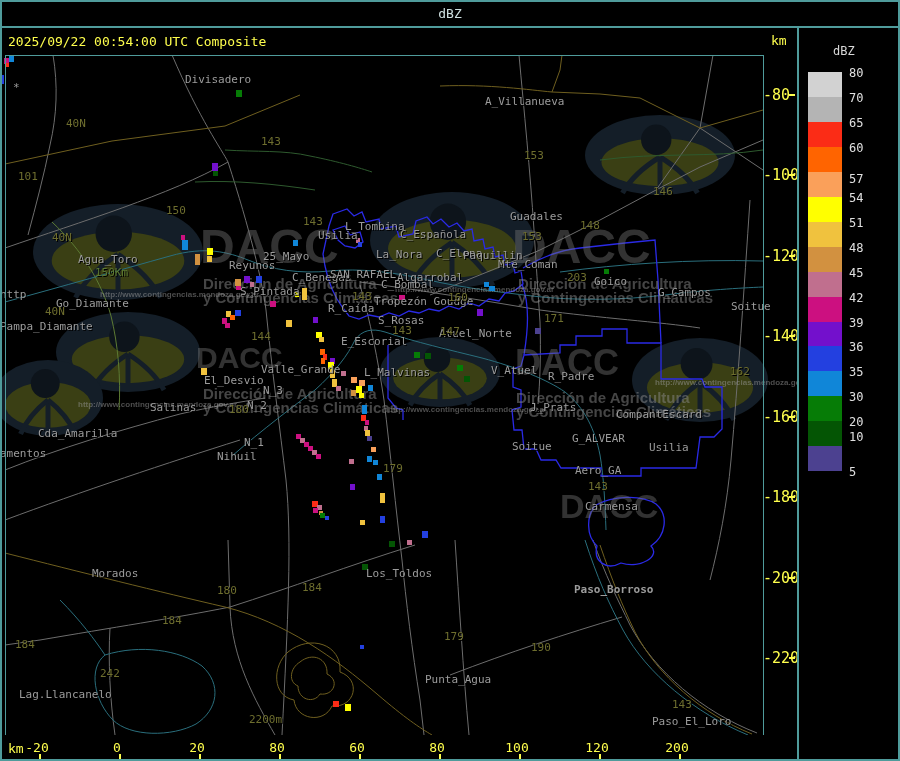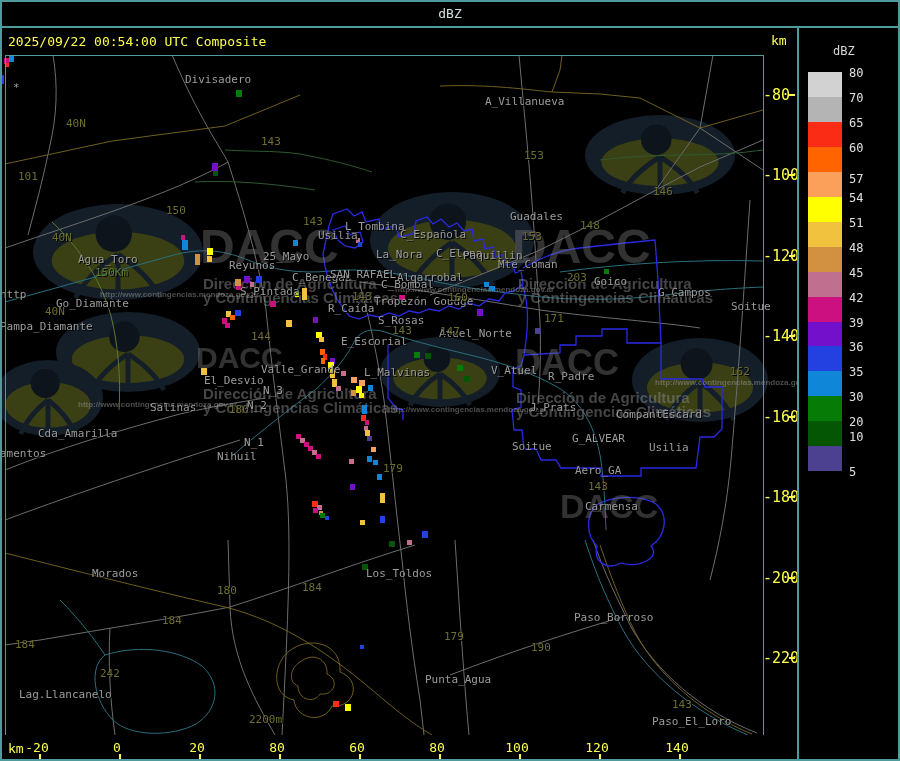--- a/index.html
+++ b/index.html
@@ -312,21 +312,21 @@
         <div class="place" style="left: 263px; top: 385px;">N_3</div>
         <div class="place" style="left: 247px; top: 400px;">N_2</div>
         <div class="place" style="left: 244px; top: 437px;">N_1</div>
         <div class="place" style="left: 217px; top: 451px;">Nihuil</div>
         <div class="place" style="left: 38px; top: 428px;">Cda_Amarilla</div>
         <div class="place" style="left: 0px; top: 448px;">amentos</div>
         <div class="place" style="left: 92px; top: 568px;">Morados</div>
         <div class="place" style="left: 19px; top: 689px;">Lag.Llancanelo</div>
         <div class="place" style="left: 366px; top: 568px;">Los_Toldos</div>
         <div class="place" style="left: 425px; top: 674px;">Punta_Agua</div>
-        <div class="place" style="left: 574px; top: 612px;">Paso_Borroso</div>
+        <div class="place" style="left: 574px; top: 584px; font-weight: bold;">Paso_Borroso</div>
         <div class="place" style="left: 652px; top: 716px;">Paso_El_Loro</div>
         <div class="road" style="left: 66px; top: 118px;">40N</div>
         <div class="road" style="left: 18px; top: 171px;">101</div>
         <div class="road" style="left: 261px; top: 136px;">143</div>
         <div class="road" style="left: 166px; top: 205px;">150</div>
         <div class="road" style="left: 52px; top: 232px;">40N</div>
         <div class="road" style="left: 524px; top: 150px;">153</div>
         <div class="road" style="left: 653px; top: 186px;">146</div>
         <div class="road" style="left: 303px; top: 216px;">143</div>
         <div class="road" style="left: 580px; top: 220px;">148</div>
@@ -392,21 +392,21 @@
       <div class="b-tick-label" style="left: 277px;">80</div>
       <div class="b-tick-dash" style="left: 279px;"></div>
       <div class="b-tick-label" style="left: 357px;">60</div>
       <div class="b-tick-dash" style="left: 359px;"></div>
       <div class="b-tick-label" style="left: 437px;">80</div>
       <div class="b-tick-dash" style="left: 439px;"></div>
       <div class="b-tick-label" style="left: 517px;">100</div>
       <div class="b-tick-dash" style="left: 519px;"></div>
       <div class="b-tick-label" style="left: 597px;">120</div>
       <div class="b-tick-dash" style="left: 599px;"></div>
-      <div class="b-tick-label" style="left: 677px;">140</div>
+      <div class="b-tick-label" style="left: 677px;">200</div>
       <div class="b-tick-dash" style="left: 679px;"></div>
     </div>
 
   <div id="legend">
     <div id="legend-title">dBZ</div>
     <div id="legend-scale">
         <div class="leg-swatch" style="top: 44px; background: rgb(210, 210, 210);"></div>
         <div class="leg-swatch" style="top: 68.95px; background: rgb(180, 180, 180);"></div>
         <div class="leg-swatch" style="top: 93.9px; background: rgb(251, 44, 22);"></div>
         <div class="leg-swatch" style="top: 118.85px; background: rgb(255, 100, 0);"></div>

